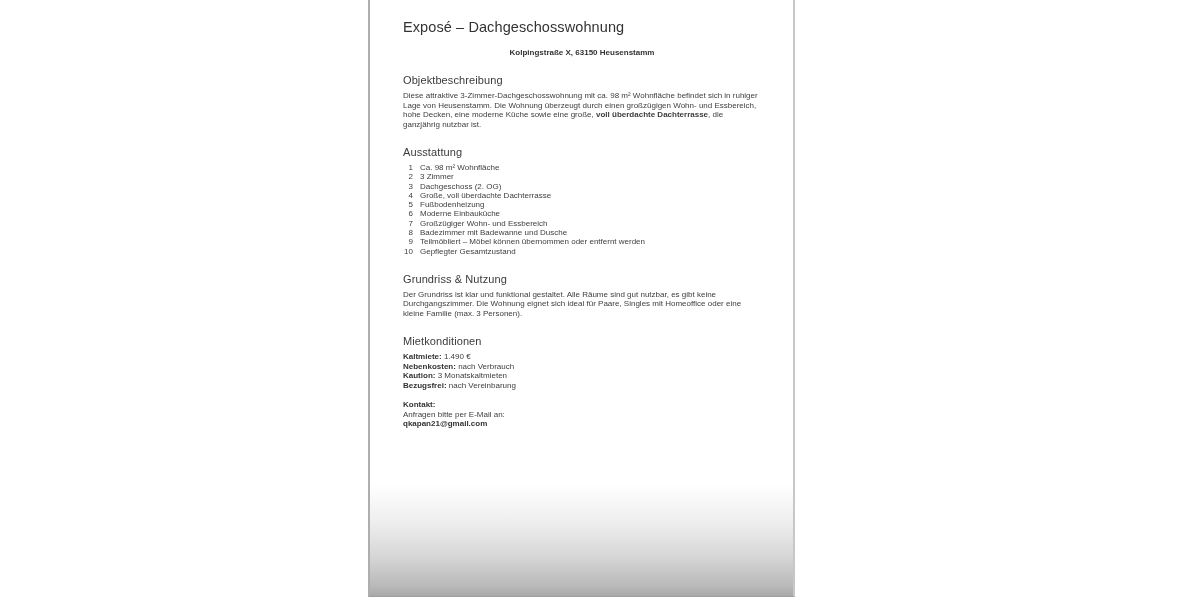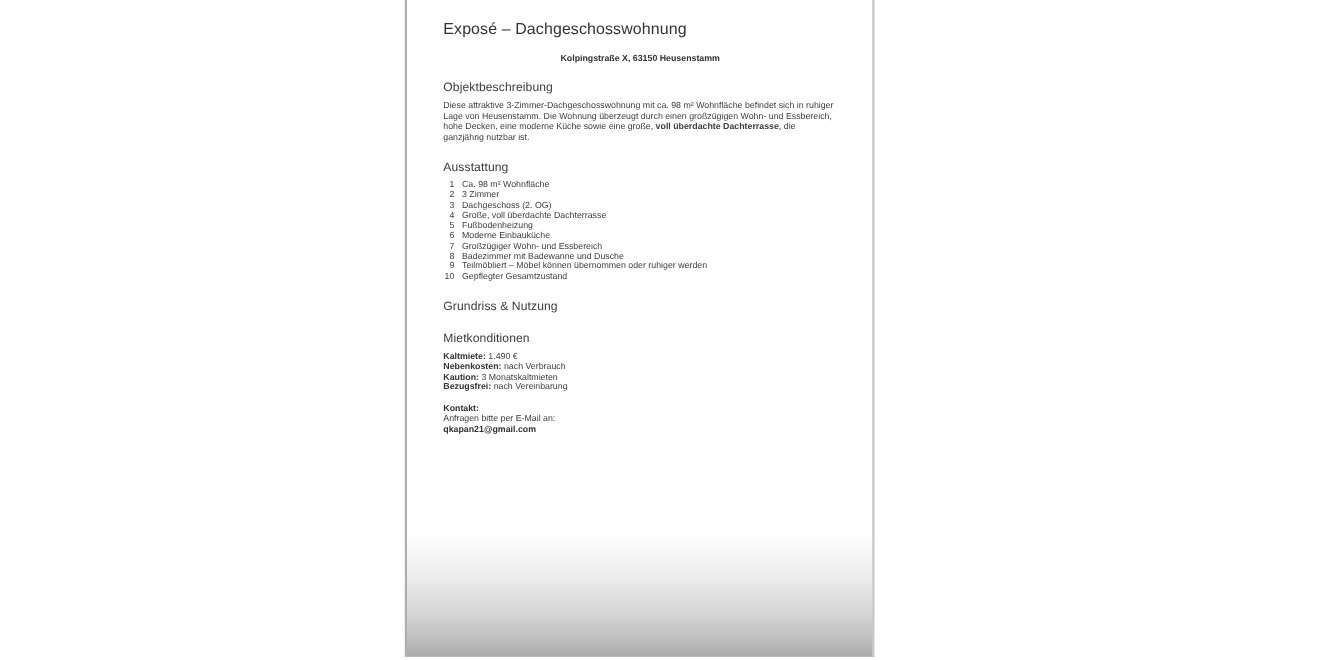--- a/index.html
+++ b/index.html
@@ -115,27 +115,28 @@
     <h2 class="section-heading">Ausstattung</h2>
     <ol class="features-list">
       <li>Ca. 98 m² Wohnfläche</li>
       <li>3 Zimmer</li>
       <li>Dachgeschoss (2. OG)</li>
       <li>Große, voll überdachte Dachterrasse</li>
       <li>Fußbodenheizung</li>
       <li>Moderne Einbauküche</li>
       <li>Großzügiger Wohn- und Essbereich</li>
       <li>Badezimmer mit Badewanne und Dusche</li>
-      <li>Teilmöbliert – Möbel können übernommen oder ruhiger werden</li>
+      <li>Teilmöbliert – Möbel können übernommen oder entfernt werden</li>
       <li>Gepflegter Gesamtzustand</li>
     </ol>
   </section>
 
   <section>
     <h2 class="section-heading">Grundriss &amp; Nutzung</h2>
+    <p class="body-text">Der Grundriss ist klar und funktional gestaltet. Alle Räume sind gut nutzbar, es gibt keine Durchgangszimmer. Die Wohnung eignet sich ideal für Paare, Singles mit Homeoffice oder eine kleine Familie (max. 3 Personen).</p>
   </section>
 
 
   <section>
     <h2 class="section-heading">Mietkonditionen</h2>
     <div class="kv-line"><b>Kaltmiete:</b> <span>1.490 €</span></div>
     <div class="kv-line"><b>Nebenkosten:</b> <span>nach Verbrauch</span></div>
     <div class="kv-line"><b>Kaution:</b> <span>3 Monatskaltmieten</span></div>
     <div class="kv-line"><b>Bezugsfrei:</b> <span>nach Vereinbarung</span></div>
 

